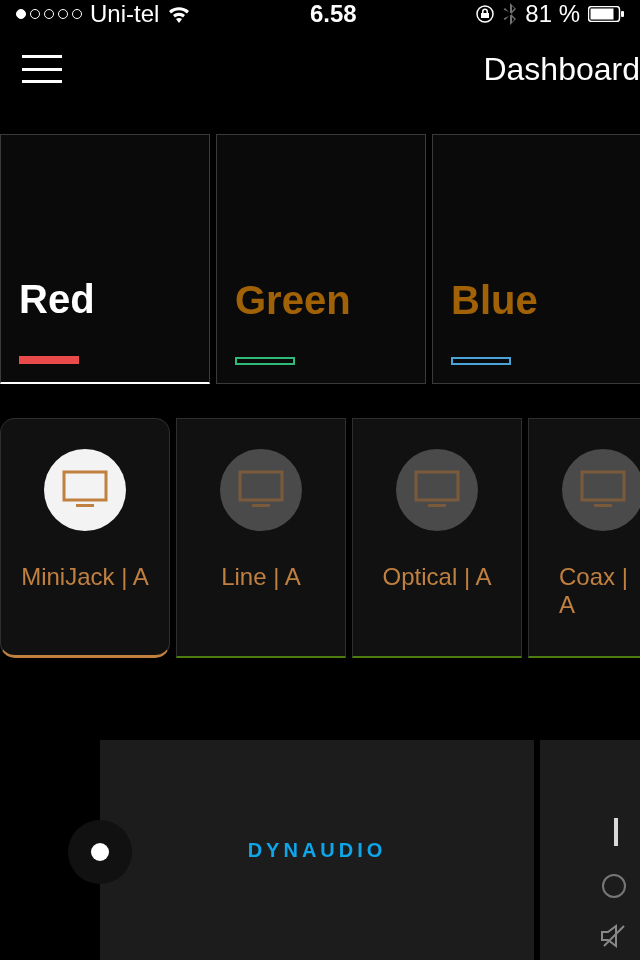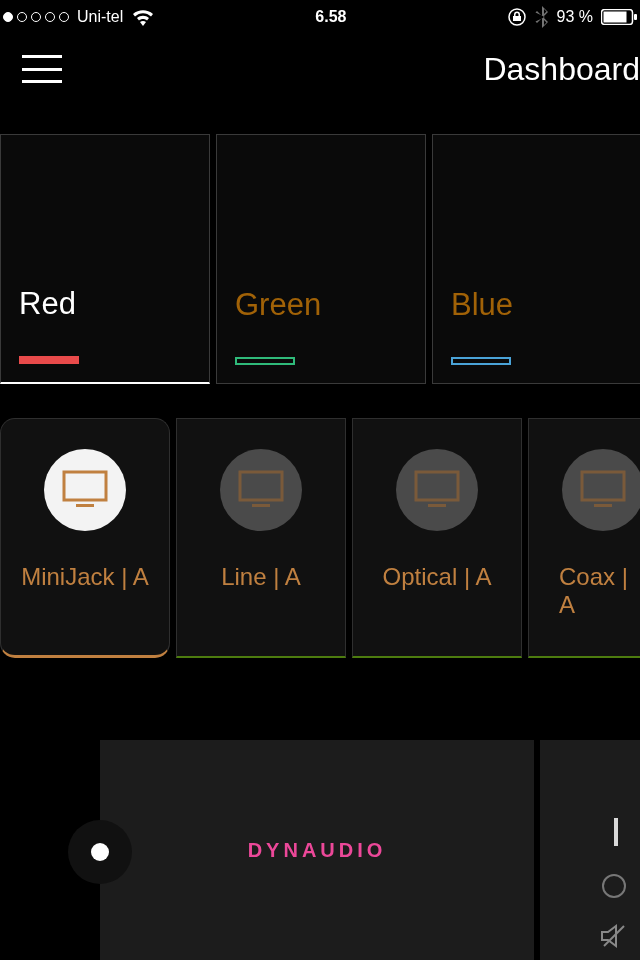--- a/index.html
+++ b/index.html
@@ -1,33 +1,33 @@
 <!DOCTYPE html>
 <html><head>
 <meta charset="utf-8">
 <style>
   *{box-sizing:border-box;margin:0;padding:0;font-family:-apple-system,Helvetica,Arial,sans-serif;}
   html,body{width:640px;height:960px;background:#000;color:#fff;overflow:hidden;}
   
-  .status-bar{height:34px;display:flex;align-items:center;justify-content:space-between;padding:0 3px;font-size:16px;font-weight:500;}
+  .status-bar{height:34px;display:flex;align-items:flex-start;justify-content:space-between;padding:0 16px;font-size:24px;font-weight:500;}
   .status-left,.status-right{display:flex;align-items:center;gap:8px;}
   .dots{display:flex;gap:4px;}
   .dots span{width:10px;height:10px;border-radius:50%;border:1.5px solid #fff;}
   .dots span.fill{background:#fff;}
   .wifi-icon svg,.lock-icon svg,.bt-icon svg,.batt svg{display:block;}
   .bt-icon{opacity:.45;}
   
   .app-header{height:70px;display:flex;align-items:center;justify-content:flex-end;position:relative;}
   .menu-btn{position:absolute;left:22px;top:50%;transform:translateY(-50%);width:40px;height:28px;display:flex;flex-direction:column;justify-content:space-between;cursor:pointer;}
   .menu-btn span{height:3px;background:#fff;width:100%;}
   .title{font-size:32px;font-weight:400;}
   
   .zones{display:flex;gap:6px;margin-top:30px;}
   .zone{flex:0 0 210px;height:250px;border:1px solid #3a3a3a;background:#0a0a0a;position:relative;padding:18px;}
-  .zone-name{position:absolute;bottom:60px;left:18px;font-size:31px;}
+  .zone-name{position:absolute;bottom:60px;left:18px;font-size:40px;font-weight:bold;}
   .zone.inactive .zone-name{color:#a16207;}
   .zone-bar{position:absolute;bottom:18px;left:18px;width:60px;height:8px;}
   .zone.active{border-bottom:2px solid #fff;}
   .zone.active .zone-bar{background:#e94b4b;}
   .zone-green .zone-bar{border:2px solid #2fba7a;}
   .zone-blue  .zone-bar{border:2px solid #4aa3d8;}
   
   .sources{display:flex;gap:6px;margin-top:34px;}
   .source{flex:0 0 170px;height:240px;border:1px solid #2f2f2f;background:#111;display:flex;flex-direction:column;align-items:center;justify-content:flex-start;padding-top:30px;position:relative;}
   .source.selected{border-bottom:3px solid #c08040;border-radius:15px;}
@@ -35,21 +35,21 @@
   .src-circle{width:82px;height:82px;border-radius:50%;background:#4a4a4a;display:flex;align-items:center;justify-content:center;}
   .source.selected .src-circle{background:#f3f3f3;}
   .src-circle svg{display:block;}
   .src-label{margin-top:32px;font-size:24px;color:#c08040;}
   
   .now-strip{position:absolute;bottom:0;left:0;right:0;height:220px;display:flex;}
   .np-left{flex:0 0 100px;background:#000;}
   .np-main{flex:1;background:#1c1c1c;display:flex;align-items:center;justify-content:center;position:relative;}
   .np-knob{position:absolute;left:-32px;top:80px;width:64px;height:64px;border-radius:50%;background:#111;display:flex;align-items:center;justify-content:center;}
   .np-knob span{width:18px;height:18px;border-radius:50%;background:#fff;}
-  .np-brand{letter-spacing:4px;font-size:20px;font-weight:700;color:#ec4899;}
+  .np-brand{letter-spacing:4px;font-size:20px;font-weight:700;color:#0ea5e9;}
   .np-side{flex:0 0 100px;background:#1c1c1c;margin-left:6px;position:relative;}
   .np-tick{position:absolute;top:78px;right:22px;width:4px;height:28px;background:#d9d9d9;}
   .np-ring{position:absolute;top:134px;right:14px;width:24px;height:24px;border:2px solid #777;border-radius:50%;}
   .np-mute{position:absolute;bottom:4px;right:10px;}
 </style>
 </head>
 <body>
 
 <div class="status-bar">
   <div class="status-left">
@@ -73,21 +73,21 @@
       <svg width="20" height="20" viewBox="0 0 20 20">
           <circle cx="10" cy="10" r="8" fill="none" stroke="#fff" stroke-width="1.5"></circle>
           <path d="M7 9V7.5a3 3 0 016 0V9h1v5H6V9h1zm1.5 0h3V7.5a1.5 1.5 0 00-3 0V9z" fill="#fff"></path>
         </svg>
     </span>
     <span class="bt-icon">
       <svg width="14" height="22" viewBox="0 0 14 22">
           <path d="M7 0l6 6-5 5 5 5-6 6V12l-5 5-1.5-1.5L10 11 .5 6.5 2 5l5 5V0zm2 3v5l2.5-2.5L9 3zm0 11v5l2.5-2.5L9 14z" fill="#fff"></path>
         </svg>
     </span>
-    <span>93 %</span>
+    <span>81 %</span>
     <span class="batt">
       <svg width="36" height="16" viewBox="0 0 36 16">
           <rect x="0.5" y="0.5" width="31" height="15" rx="3" fill="none" stroke="#fff" stroke-width="1.5"></rect>
           <rect x="2.5" y="2.5" width="23" height="11" fill="#fff"></rect>
           <rect x="33" y="5" width="3" height="6" rx="1" fill="#fff"></rect>
         </svg>
     </span>
   </div>
 </div>
 

